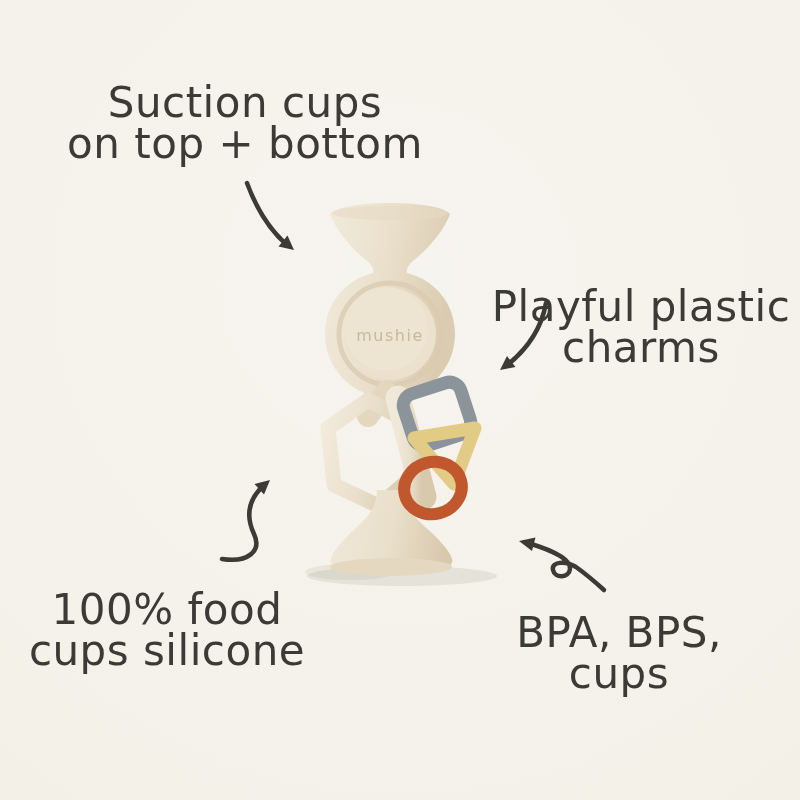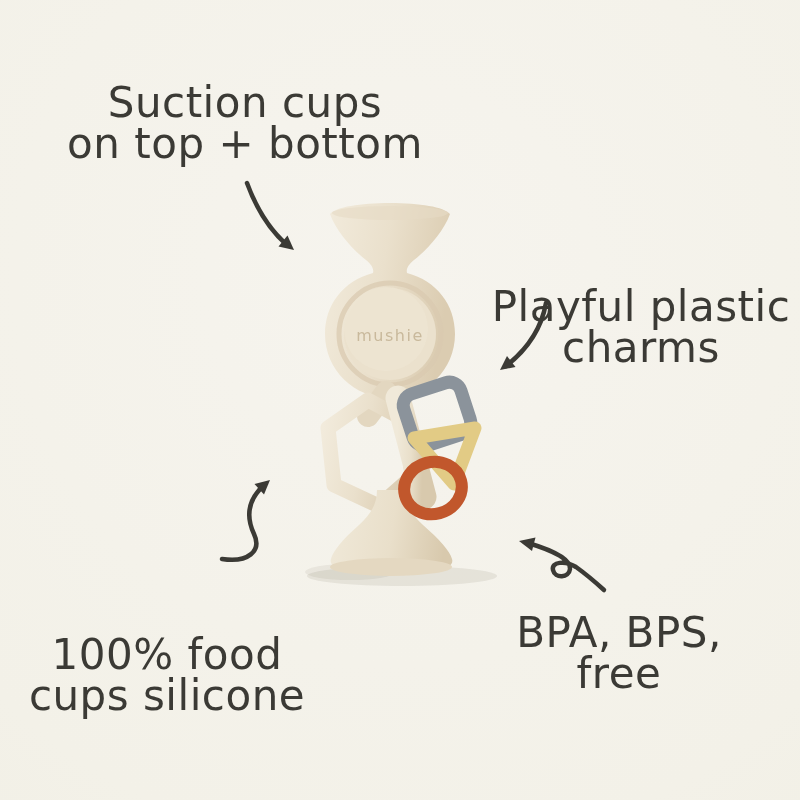--- a/index.html
+++ b/index.html
@@ -117,23 +117,23 @@
   <div class="label" style="left:245px; top:82px;">
     <div>Suction cups</div>
     <div>on top + bottom</div>
   </div>
 
   <div class="label" style="left:641px; top:246px;margin-top:40px;">
     <div>Playful plastic</div>
     <div>charms</div>
   </div>
 
-  <div class="label" style="left:167px; top:589px;margin-top:45px;">
+  <div class="label" style="left:167px; top:589px;">
     <div>100% food</div>
     <div>cups silicone</div>
   </div>
 
   <div class="label" style="left:619px; top:612px;">
     <div>BPA, BPS,</div>
-    <div>free</div>
+    <div>cups</div>
   </div>
 
 </div>
 
 </body></html>

